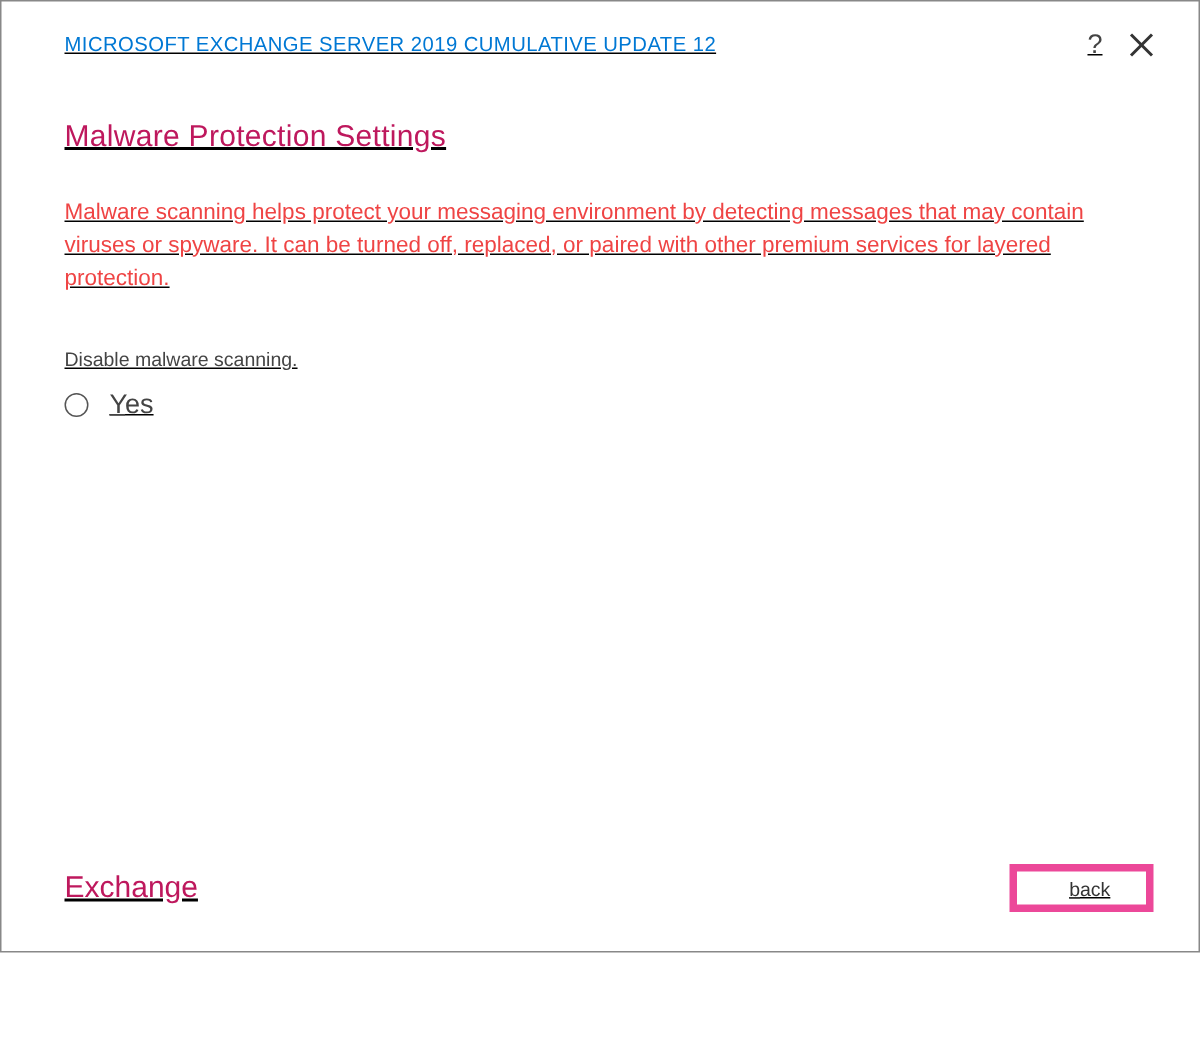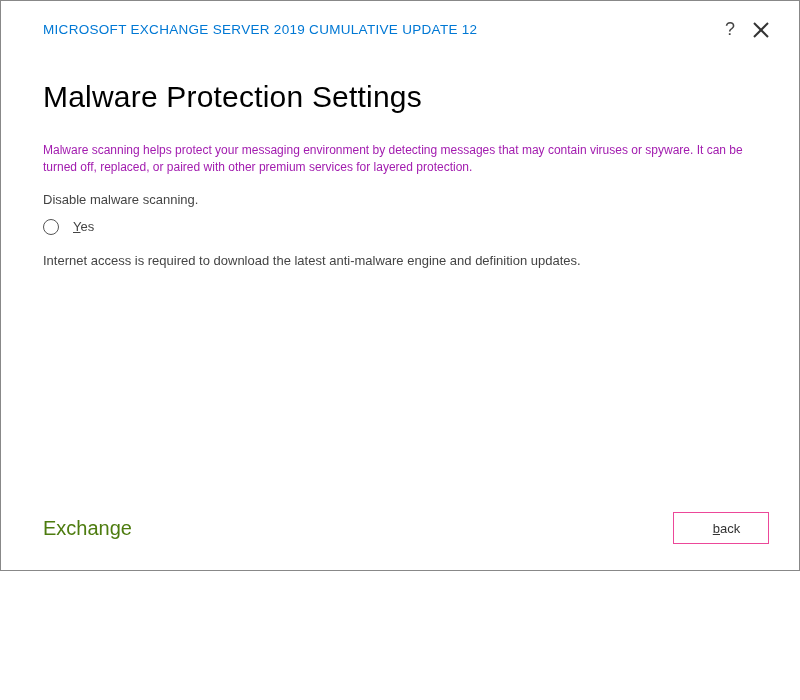--- a/index.html
+++ b/index.html
@@ -9,26 +9,27 @@
     }
     body {
       font-family: "Segoe UI", "Segoe UI Light", Arial, sans-serif;
       background: #ffffff;
       width: 800px;
       height: 700px;
       overflow: hidden;
     }
     .window {
       width: 800px;
-      height: 571px;
+      height: 635px;
       border: 1px solid #888;
       background: #ffffff;
       display: flex;
       flex-direction: column;
       position: relative;
+      text-decoration: underline;
     }
     .header {
       display: flex;
       align-items: center;
       justify-content: space-between;
       padding: 18px 30px 0 42px;
     }
     .header-title {
       color: #0078d4;
       font-size: 13.5px;
@@ -56,36 +57,36 @@
     }
     .close-icon svg {
       width: 16px;
       height: 16px;
     }
     .content {
       flex: 1;
       padding: 40px 42px 0 42px;
     }
     .page-title {
-      font-size: 30px;
+      font-size: 20px;
       font-weight: 300;
-      color: #000000;
+      color: #be185d;
       margin-bottom: 28px;
       letter-spacing: 0.2px;
     }
     .description {
-      font-size: 12px;
-      color: #a21caf;
+      font-size: 15px;
+      color: #ef4444;
       line-height: 1.45;
       margin-bottom: 14px;
     }
     .question {
       font-size: 13px;
       color: #444;
-      margin-top: 15px;
+      margin-top: 36px;
       margin-bottom: 12px;
     }
     .radio-group {
       margin-bottom: 18px;
     }
     .radio-option {
       display: flex;
       align-items: center;
       margin-bottom: 8px;
       cursor: pointer;
@@ -102,50 +103,50 @@
       flex-shrink: 0;
     }
     .radio-circle.selected::after {
       content: "";
       width: 8px;
       height: 8px;
       background: #333;
       border-radius: 50%;
     }
     .radio-label {
-      font-size: 13px;
+      font-size: 18px;
       color: #444;
     }
     .radio-label .underline {
       text-decoration: underline;
     }
     .note {
       font-size: 13px;
       color: #444;
       margin-top: 6px;
     }
     .footer {
       display: flex;
       align-items: center;
       justify-content: space-between;
       padding: 0 30px 26px 42px;
     }
     .brand {
-      color: #4d7c0f;
+      color: #be185d;
       font-size: 20px;
       font-weight: 400;
     }
     .footer-buttons {
       display: flex;
       gap: 20px;
     }
     .nav-button {
       width: 96px;
       height: 32px;
-      border: 1px solid #ec4899;
+      border: 5px solid #ec4899;
       background: #ffffff;
       font-size: 13px;
       color: #333;
       cursor: pointer;
       display: flex;
       align-items: center;
       justify-content: center;
       font-family: inherit;
       padding-left: 11px;
     }
@@ -175,21 +176,20 @@
     <p class="description">Malware scanning helps protect your messaging environment by detecting messages that may contain viruses or spyware. It can be turned off, replaced, or paired with other premium services for layered protection.</p>
     <p class="question">Disable malware scanning.</p>
 
     <div class="radio-group">
       <div class="radio-option">
         <div class="radio-circle"></div>
         <span class="radio-label"><span class="underline">Y</span><span>es</span></span>
       </div>
     </div>
 
-    <p class="note">Internet access is required to download the latest anti-malware engine and definition updates.</p>
   </div>
 
   <div class="footer">
     <div class="brand">Exchange</div>
     <div class="footer-buttons">
       <button class="nav-button">
           <span><span class="underline">b</span><span>ack</span></span>
         </button>
     </div>
   </div>

